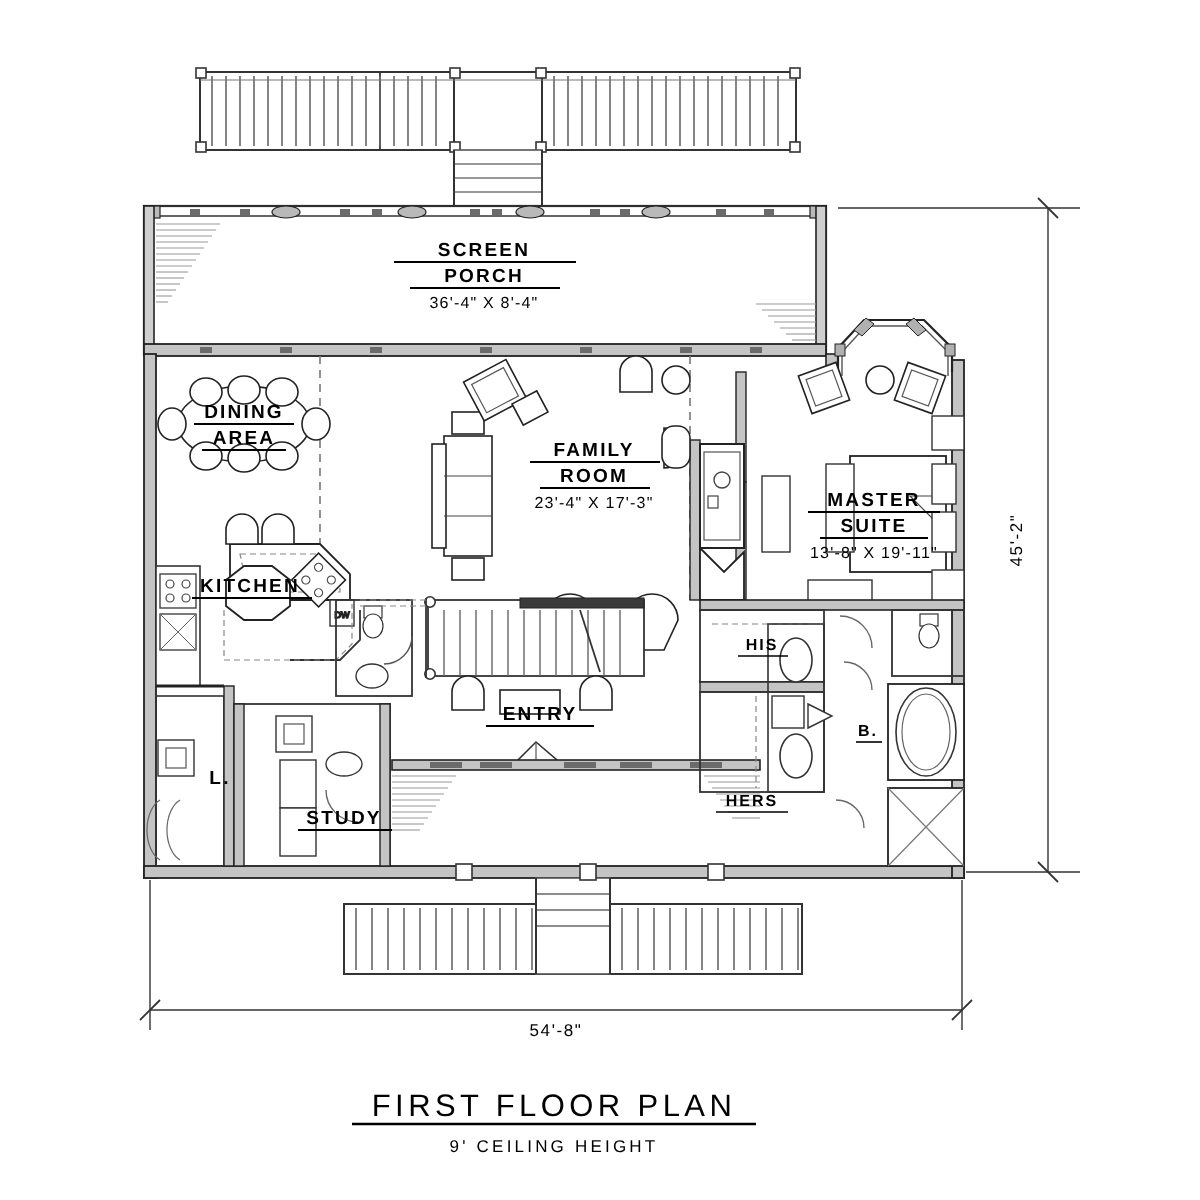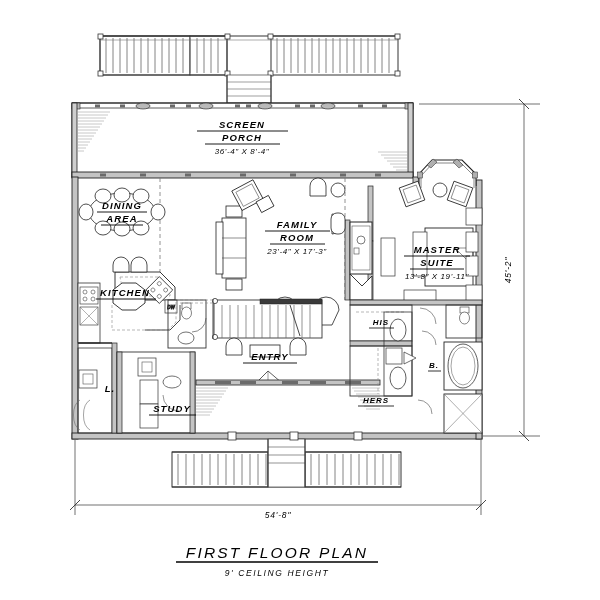--- a/index.html
+++ b/index.html
@@ -1,18 +1,18 @@
 <!DOCTYPE html>
 <html><head>
 <meta charset="utf-8">
 <style>
   html,body{margin:0;padding:0;background:#ffffff;}
   body{width:600px;height:600px;overflow:hidden;
        font-family:"Liberation Sans",sans-serif;color:#000;}
-  #plan-root{position:relative;width:483px;height:600px;background:#0ea5e9;font-style:italic;}
+  #plan-root{position:relative;width:483px;height:600px;background:#0ea5e9;}
   svg#plan-svg{position:absolute;left:0;top:0;width:600px;height:600px;display:block;}
   .lbl{font-family:"Liberation Sans",sans-serif;fill:#000;}
   .room-name{font-size:9.5px;letter-spacing:1.1px;font-weight:600;}
   .room-dim{font-size:8px;letter-spacing:0.6px;}
   .dim-txt{font-size:8.5px;letter-spacing:0.8px;}
   .title-txt{font-size:15.5px;letter-spacing:2.2px;}
   .sub-txt{font-size:8.5px;letter-spacing:1.6px;}
   .small-lbl{font-size:8px;letter-spacing:1px;font-weight:600;}
 </style>
 </head>

